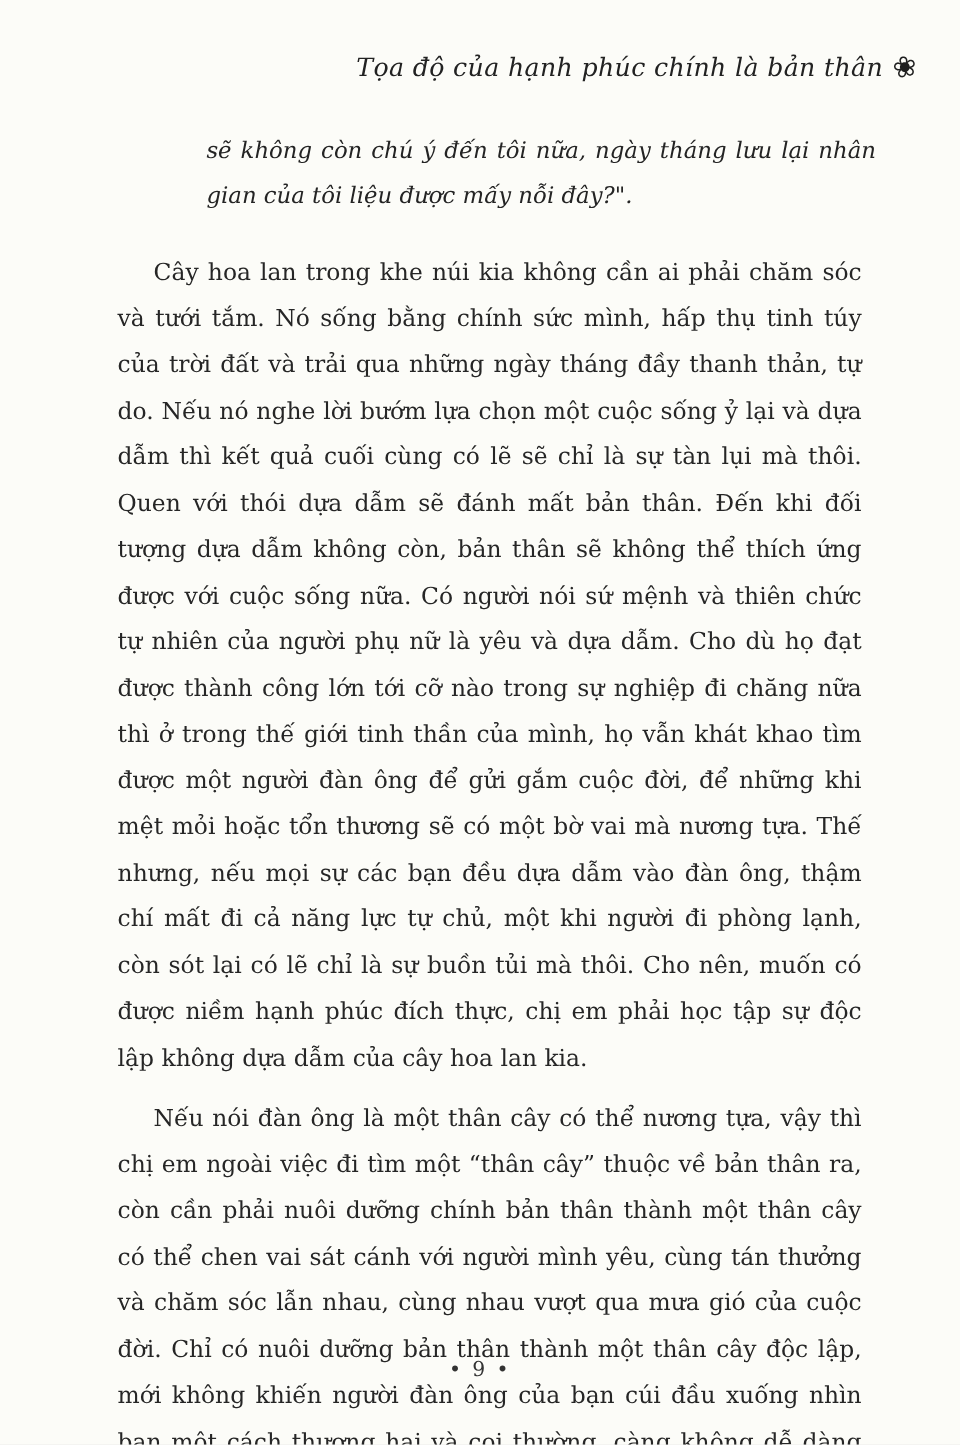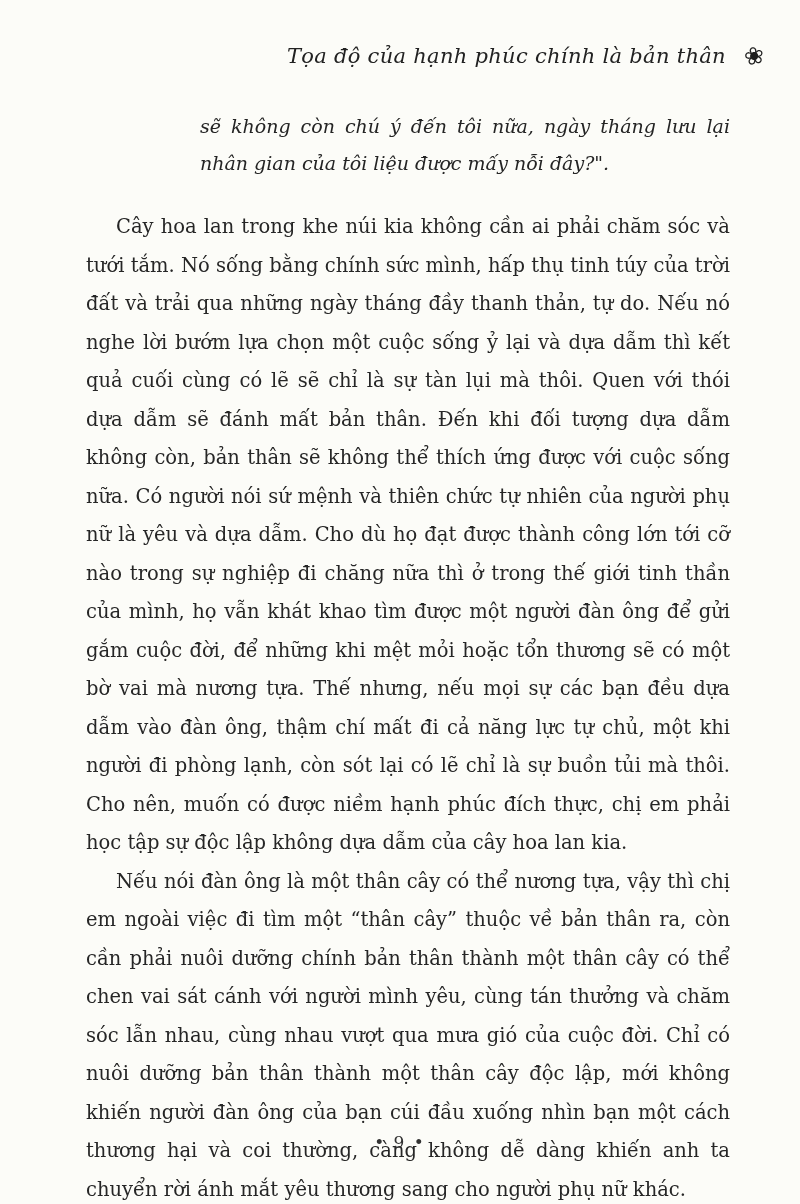--- a/index.html
+++ b/index.html
@@ -13,21 +13,21 @@
     font-family: "DejaVu Serif", "Liberation Serif", serif;
     color: #2b2b2b;
     overflow: hidden;
   }
   .running-header {
     position: absolute;
     top: 44px;
     right: 36px;
     display: flex;
     align-items: flex-start;
-    gap: 18px;
+    gap: 8px;
   }
   .running-header .header-title {
     font-style: italic;
     font-size: 21px;
     letter-spacing: 0.3px;
     color: #222;
     white-space: nowrap;
   }
   .running-header .flower {
     font-size: 24px;
@@ -35,37 +35,37 @@
     color: #1f1f1f;
     transform: rotate(-12deg);
   }
   .content {
     position: absolute;
     left: 86px;
     right: 70px;
     top: 108px;
   }
   .quote-block {
-    margin-left: 114px;
+    margin-left: 86px;
     font-style: italic;
     font-size: 19px;
     line-height: 37px;
     text-align: justify;
     color: #242424;
   }
   .quote-block .quote-para { margin: 0; }
   .quote-block .quote-para.indented { text-indent: 30px; }
   .body-block {
     margin-top: 26px;
     font-size: 19.5px;
     line-height: 38.5px;
     text-align: justify;
     color: #262626;
   }
-  .body-block .body-para { text-indent: 30px; margin: 0; }
+  .body-block .body-para { text-indent: 30px; margin: 12px; }
   .page-number {
     position: absolute;
     bottom: 52px;
     left: 0;
     right: 0;
     text-align: center;
     font-size: 17px;
     color: #333;
     letter-spacing: 2px;
   }

